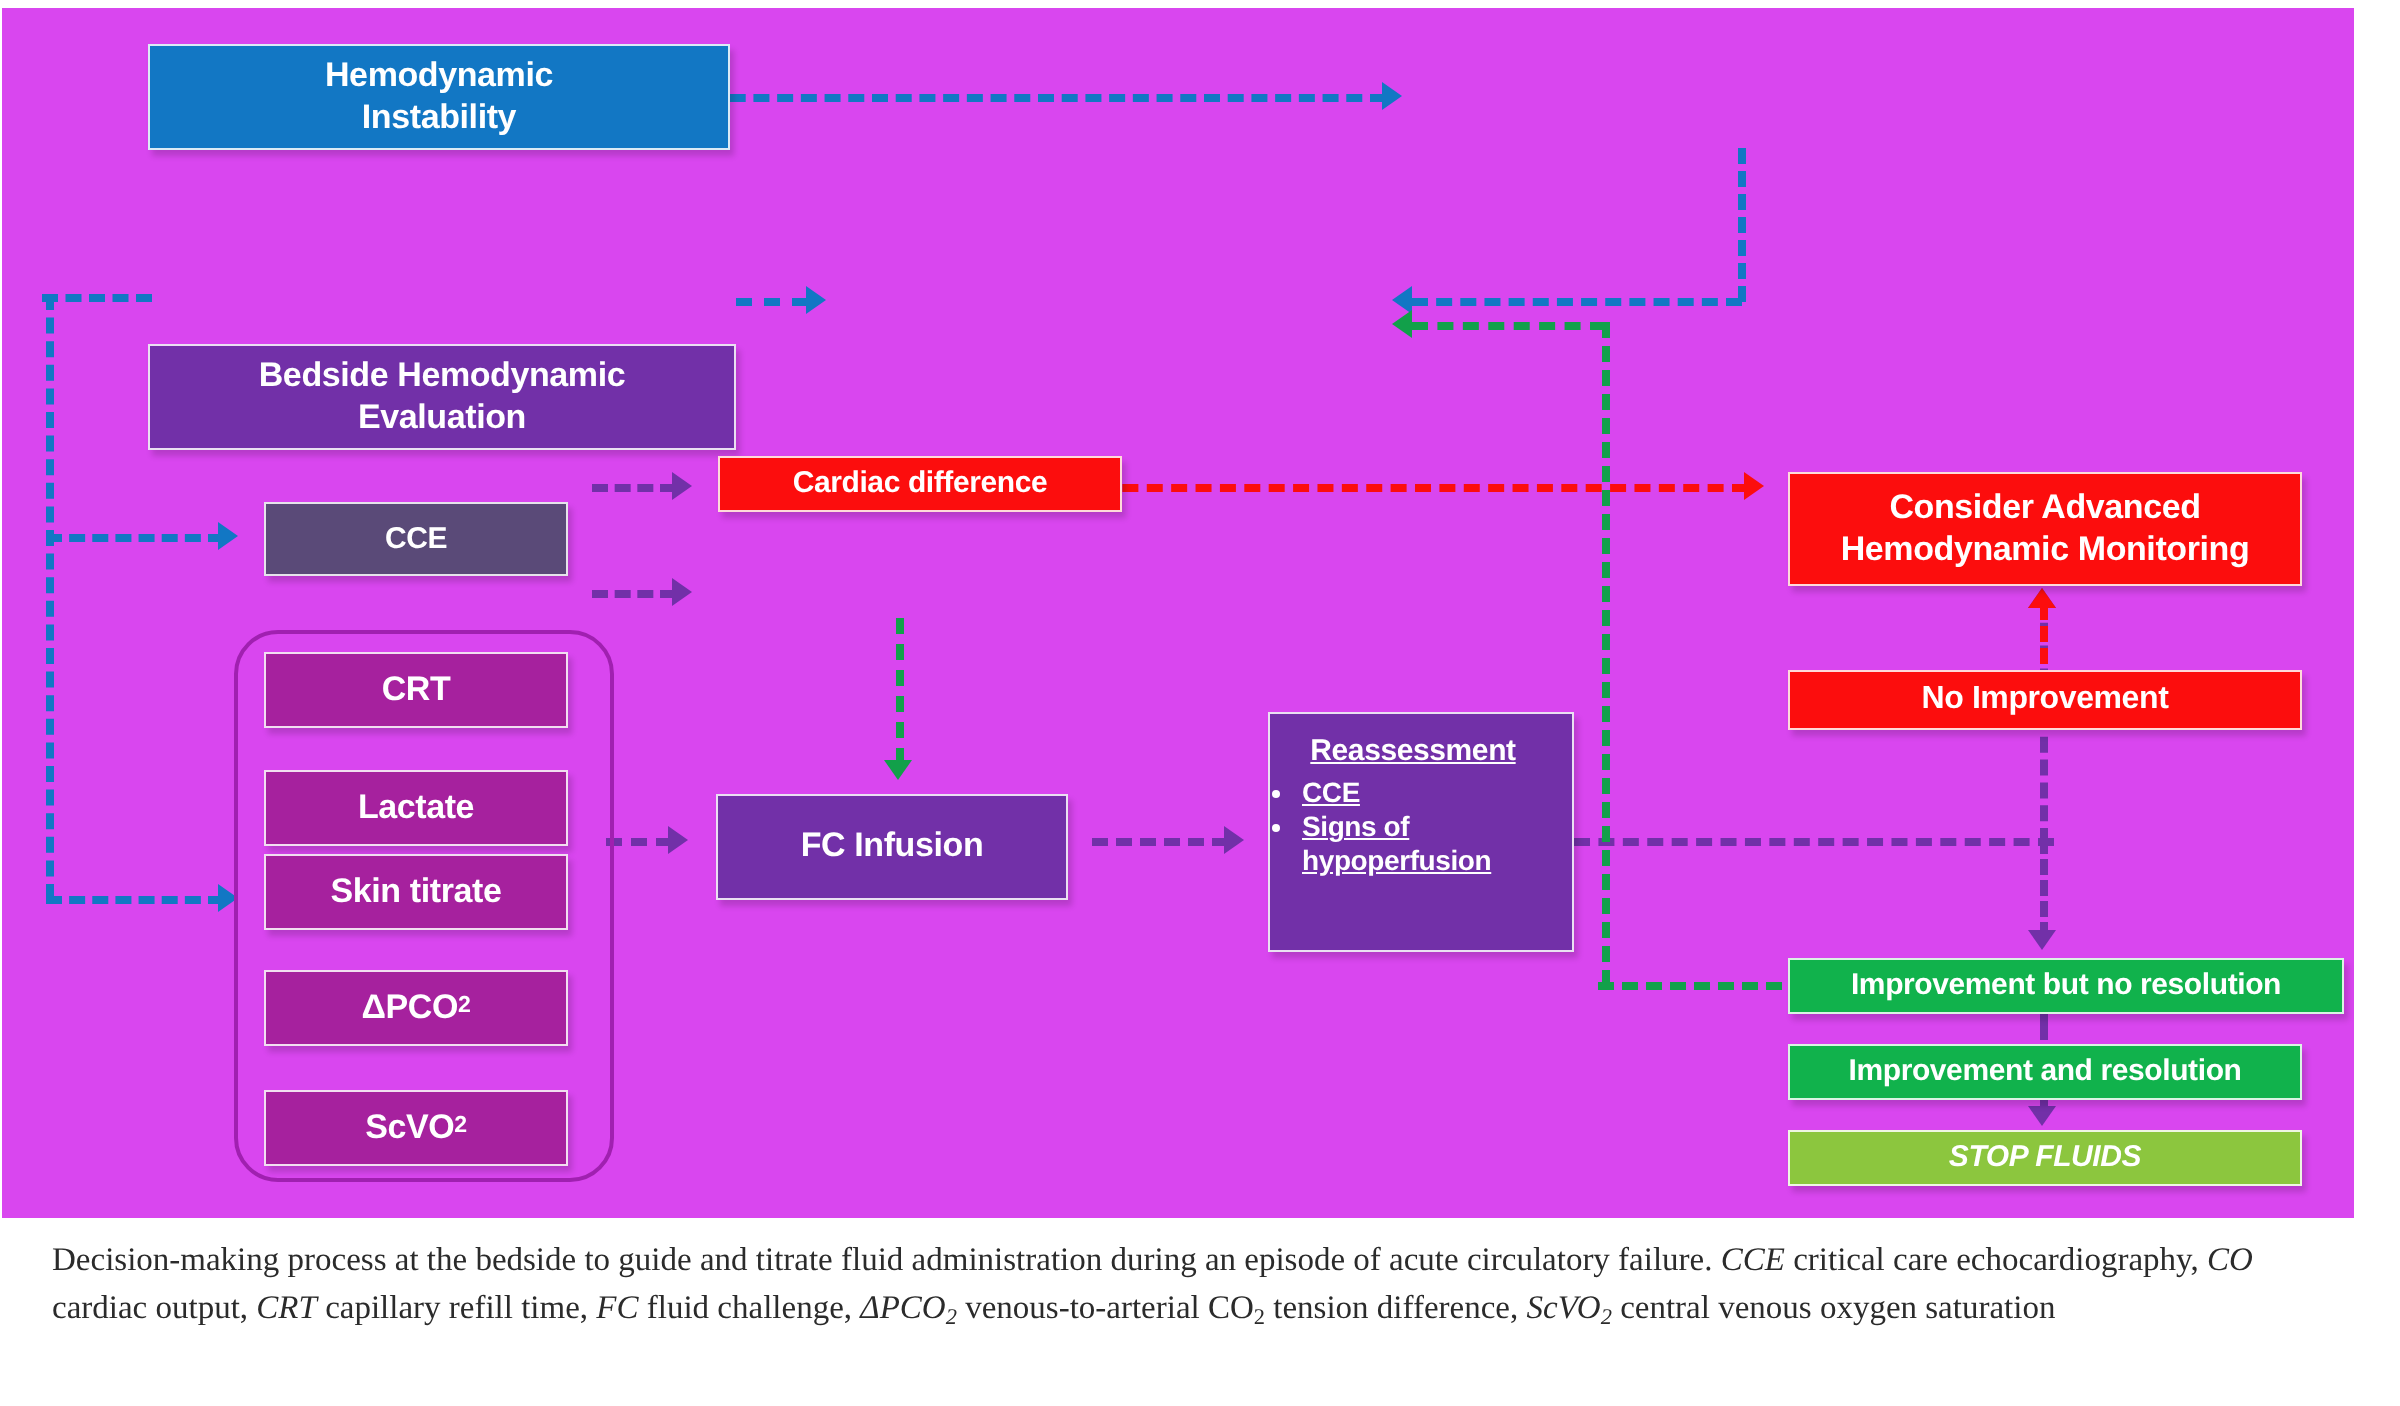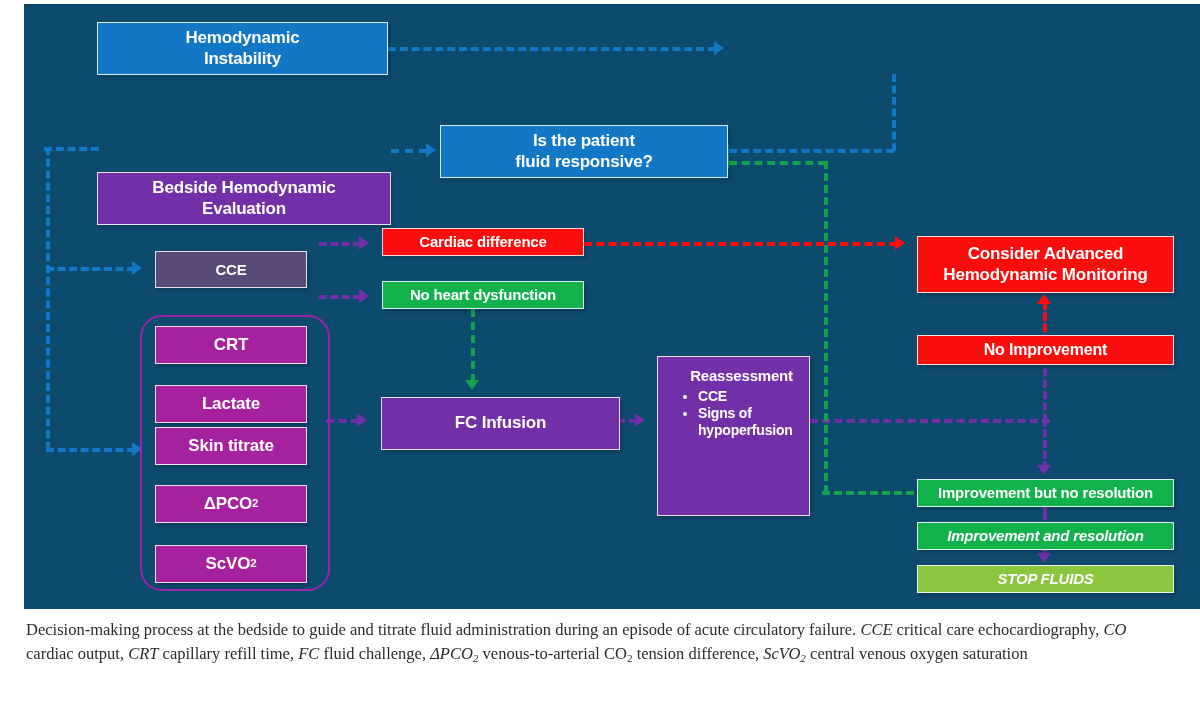--- a/index.html
+++ b/index.html
@@ -6,22 +6,22 @@
   body{
     width:1200px;height:703px;
     background:#ffffff;
     font-family:"Liberation Sans",sans-serif;
     overflow:hidden;
   }
   #root{position:relative;width:1200px;height:703px;}
 
   
   #figure{
-    position:absolute;left:24px;top:4px;width:1176px;height:605px;
-    background:#0c4a6e;
+    position:absolute;left:1px;top:4px;width:1176px;height:605px;
+    background:#d946ef;
     overflow:hidden;
   }
 
   
   .node{
     position:absolute;
     box-sizing:border-box;
     display:flex;align-items:center;justify-content:center;
     text-align:center;
     color:#ffffff;
@@ -54,34 +54,34 @@
     position:absolute;left:116px;top:311px;width:186px;height:272px;
     border:2.5px solid #a020b0;border-radius:22px;background:transparent;
   }
   .stackitem{left:131px;width:152px;height:38px;font-size:17px;}
   #n-crt{top:322px;}
   #n-lactate{top:381px;}
   #n-skin{top:423px;}
   #n-dpco2{top:481px;}
   #n-scvo2{top:541px;}
 
-  #n-fc-infusion{left:357px;top:393px;width:239px;height:53px;font-size:17px;}
+  #n-fc-infusion{left:357px;top:393px;width:176px;height:53px;font-size:17px;}
 
   #n-reassessment{
-    left:633px;top:352px;width:153px;height:160px;
-    display:block;text-align:left;padding:10px 8px 0 24px;font-size:14px;
+    left:633px;top:352px;width:153px;height:120px;
+    display:block;text-align:left;padding:10px 8px 0 0;font-size:14px;text-decoration:underline;
   }
   #n-reassessment .rea-title{display:block;text-align:center;font-size:15px;margin-bottom:3px;}
   #n-reassessment ul{margin:0;padding-left:16px;}
   #n-reassessment li{margin-bottom:1px;line-height:1.2;}
 
   #n-consider-adv{left:893px;top:232px;width:257px;height:57px;font-size:17px;}
   #n-no-improve{left:893px;top:331px;width:257px;height:30px;font-size:16px;}
-  #n-improve-no-res{left:893px;top:475px;width:257px;height:28px;font-size:15px;}
-  #n-improve-res{left:893px;top:518px;width:257px;height:28px;font-size:15px;font-style:italic;}
+  #n-improve-no-res{left:893px;top:475px;width:278px;height:28px;font-size:15px;}
+  #n-improve-res{left:893px;top:518px;width:257px;height:28px;font-size:15px;}
   #n-stop-fluids{left:893px;top:561px;width:257px;height:28px;font-size:15px;}
 
   
   .conn{position:absolute;pointer-events:none;}
   .h{border-top-style:dashed;border-top-width:4px;height:0;}
   .v{border-left-style:dashed;border-left-width:4px;width:0;}
   .c-blue{border-color:#1277c4;}
   .c-purple{border-color:#7230a8;}
   .c-red{border-color:#fc0d0d;}
   .c-green{border-color:#12a04a;}
@@ -176,36 +176,29 @@
       <span style="white-space:pre-line;">Hemodynamic
 Instability</span>
     </div>
 
 
     <div class="node purple" id="n-bedside">
       <span style="white-space:pre-line;">Bedside Hemodynamic
 Evaluation</span>
     </div>
 
-    <div class="node blue" id="n-fluid-resp">
-      <span style="white-space:pre-line;">Is the patient
-fluid responsive?</span>
-    </div>
 
     <div class="node darkpurple" id="n-cce">
       <span>CCE</span>
     </div>
 
     <div class="node red" id="n-cardiac-dys">
       <span>Cardiac difference</span>
     </div>
 
-    <div class="node green" id="n-no-heart-dys">
-      <span>No heart dysfunction</span>
-    </div>
 
     <div id="stack-frame"></div>
 
     <div class="node magenta stackitem" id="n-crt">
       <span>CRT</span>
     </div>
     <div class="node magenta stackitem" id="n-lactate">
       <span>Lactate</span>
     </div>
     <div class="node magenta stackitem" id="n-skin">

